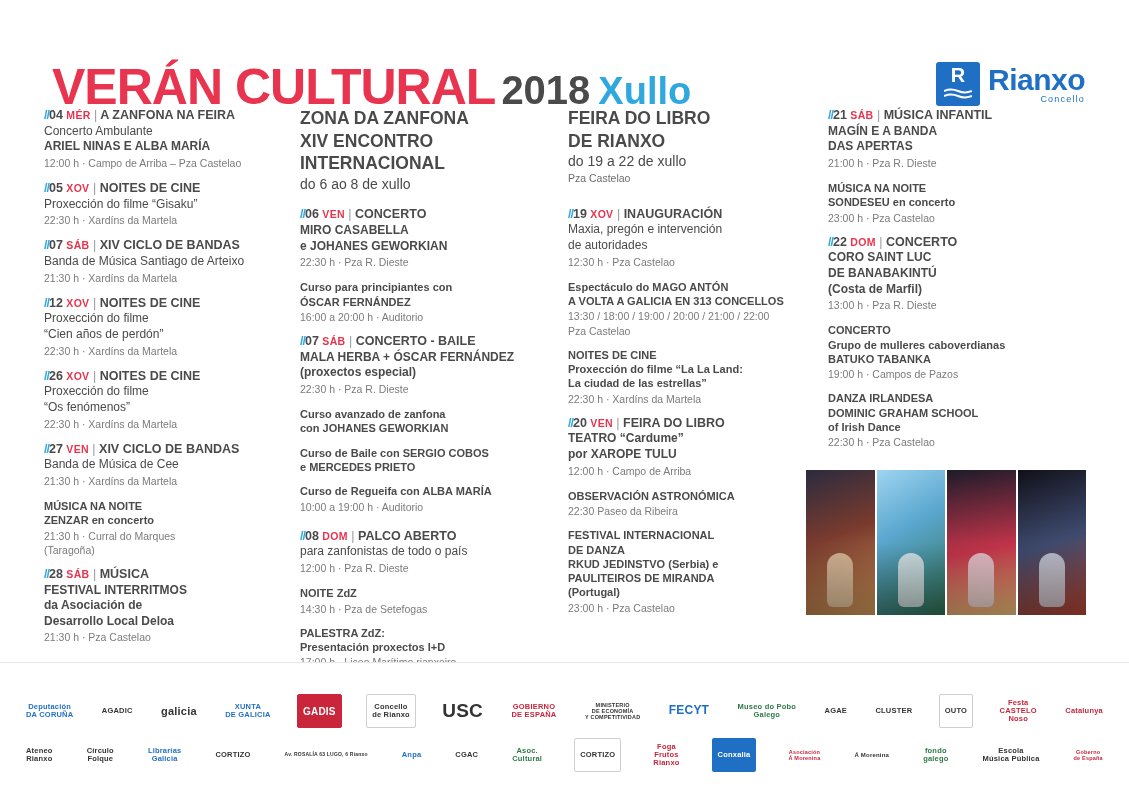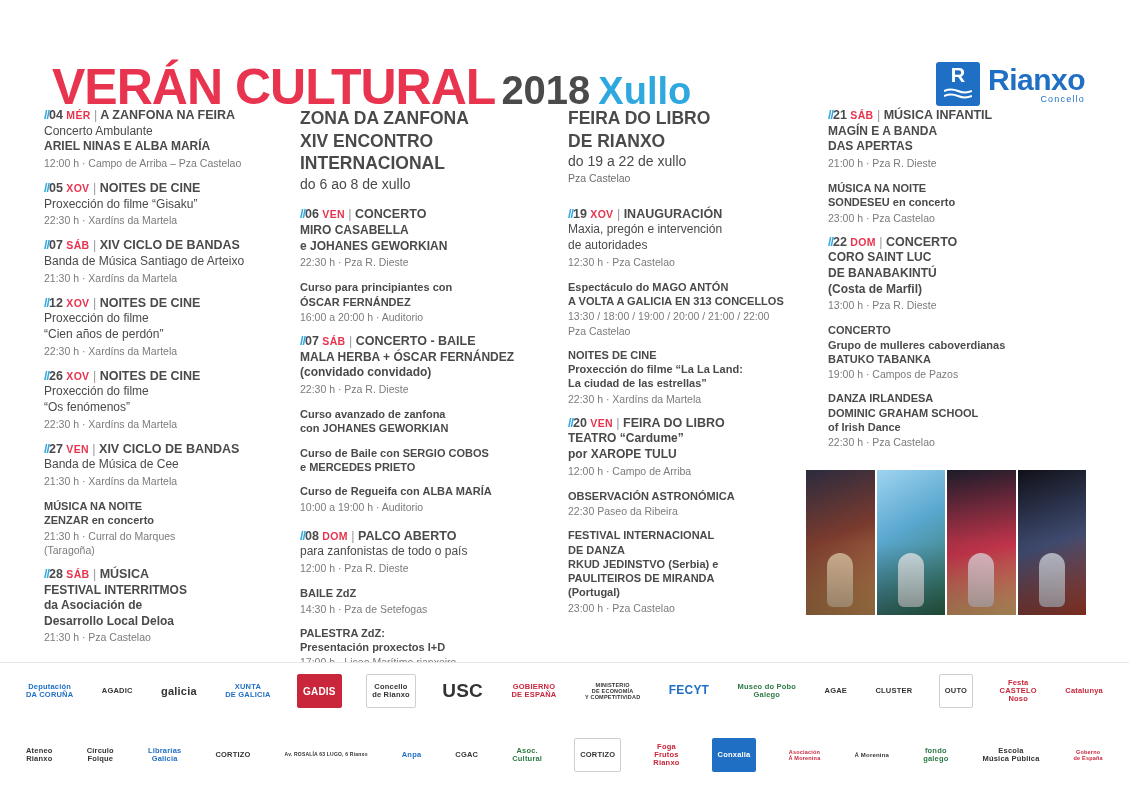--- a/index.html
+++ b/index.html
@@ -98,21 +98,21 @@
   
   .sponsors {
     position:absolute; left:0; top:662px; width:1129px; height:125px;
     border-top:1px solid #e6e6e6;
     background:#fff;
   }
   .sp-row {
     position:absolute; left:24px; width:1081px;
     display:flex; align-items:center; justify-content:space-between;
   }
-  .sp-row1 { top:2px; height:52px; }
+  .sp-row1 { top:22px; height:52px; }
   .sp-row2 { top:66px; height:52px; }
   .sp {
     height:34px; display:flex; align-items:center; justify-content:center;
     font-size:7.5px; font-weight:bold; color:#6a6a6a; text-align:center;
     letter-spacing:0.2px; line-height:1.1; padding:0 2px;
     font-family:"Liberation Sans", sans-serif;
   }
   .sp.red { color:#c9253b; }
   .sp.blue { color:#1f6fc4; }
   .sp.dark { color:#333; }
@@ -216,21 +216,21 @@
 
     <div class="blk">
       <div class="blk-title" style="white-space:pre-line">Curso para principiantes con
 ÓSCAR FERNÁNDEZ</div>
       <div class="ev-meta">16:00 a 20:00 h · Auditorio</div>
     </div>
 
     <div class="ev">
       <div class="ev-head"><span class="slashes">//</span><span class="daynum">07</span> <span class="dayname">SÁB</span> <span class="sep">|</span> <span>CONCERTO - BAILE</span></div>
       <div class="ev-title bold">MALA HERBA + ÓSCAR FERNÁNDEZ</div>
-      <div class="ev-title bold">(convidado convidado)</div>
+      <div class="ev-title bold">(proxectos especial)</div>
       <div class="ev-meta">22:30 h · Pza R. Dieste</div>
     </div>
 
     <div class="blk">
       <div class="blk-title" style="white-space:pre-line">Curso avanzado de zanfona
 con JOHANES GEWORKIAN</div>
     </div>
     <div class="blk">
       <div class="blk-title" style="white-space:pre-line">Curso de Baile con SERGIO COBOS
 e MERCEDES PRIETO</div>
@@ -241,21 +241,21 @@
     </div>
 
     <div class="gap-sm"></div>
     <div class="ev">
       <div class="ev-head"><span class="slashes">//</span><span class="daynum">08</span> <span class="dayname">DOM</span> <span class="sep">|</span> <span>PALCO ABERTO</span></div>
       <div class="ev-title">para zanfonistas de todo o país</div>
       <div class="ev-meta">12:00 h · Pza R. Dieste</div>
     </div>
 
     <div class="blk">
-      <div class="blk-title" style="white-space:pre-line">BAILE ZdZ</div>
+      <div class="blk-title" style="white-space:pre-line">NOITE ZdZ</div>
       <div class="ev-meta">14:30 h · Pza de Setefogas</div>
     </div>
     <div class="blk">
       <div class="blk-title" style="white-space:pre-line">PALESTRA ZdZ:
 Presentación proxectos I+D</div>
       <div class="ev-meta">17:00 h · Liceo Marítimo rianxeiro</div>
     </div>
     <div class="blk">
       <div class="blk-title" style="white-space:pre-line">FOLIADA ZdZ</div>
       <div class="ev-meta">18:00 h · Pza de Setefogas</div>

